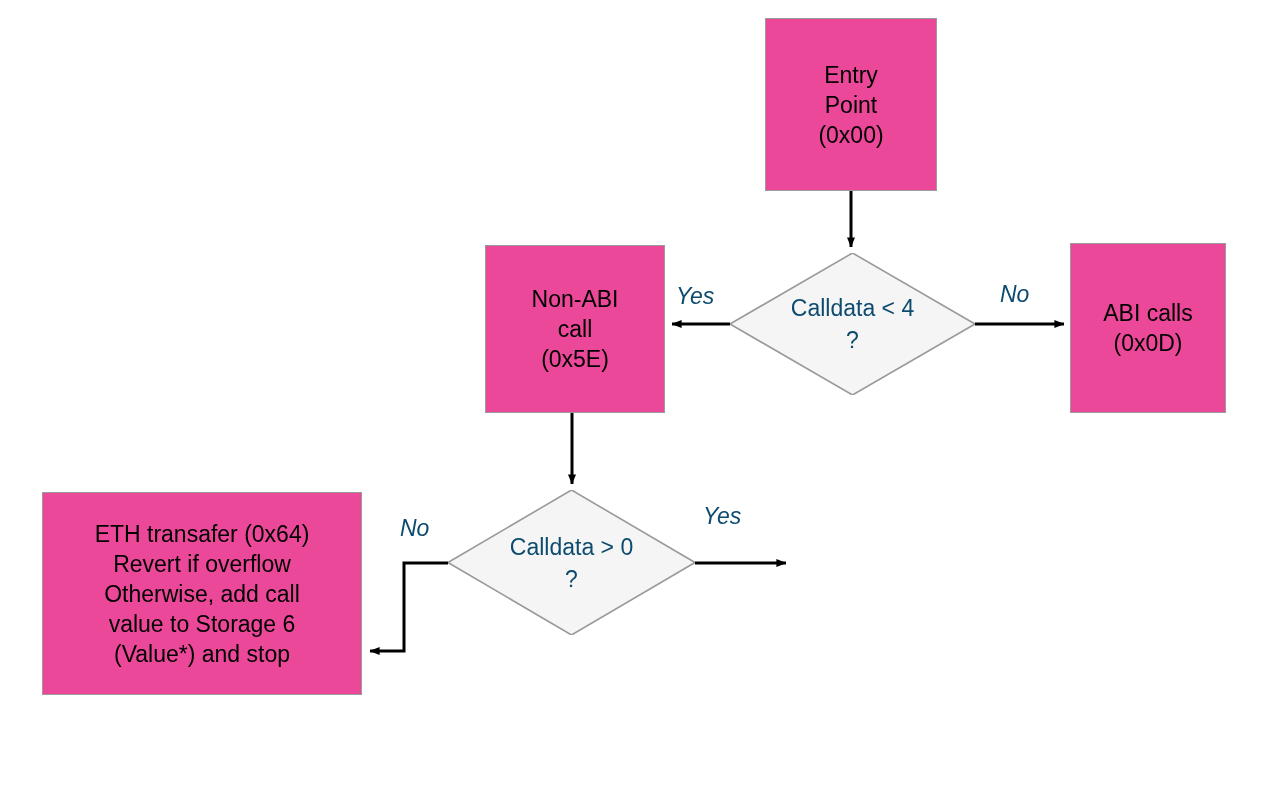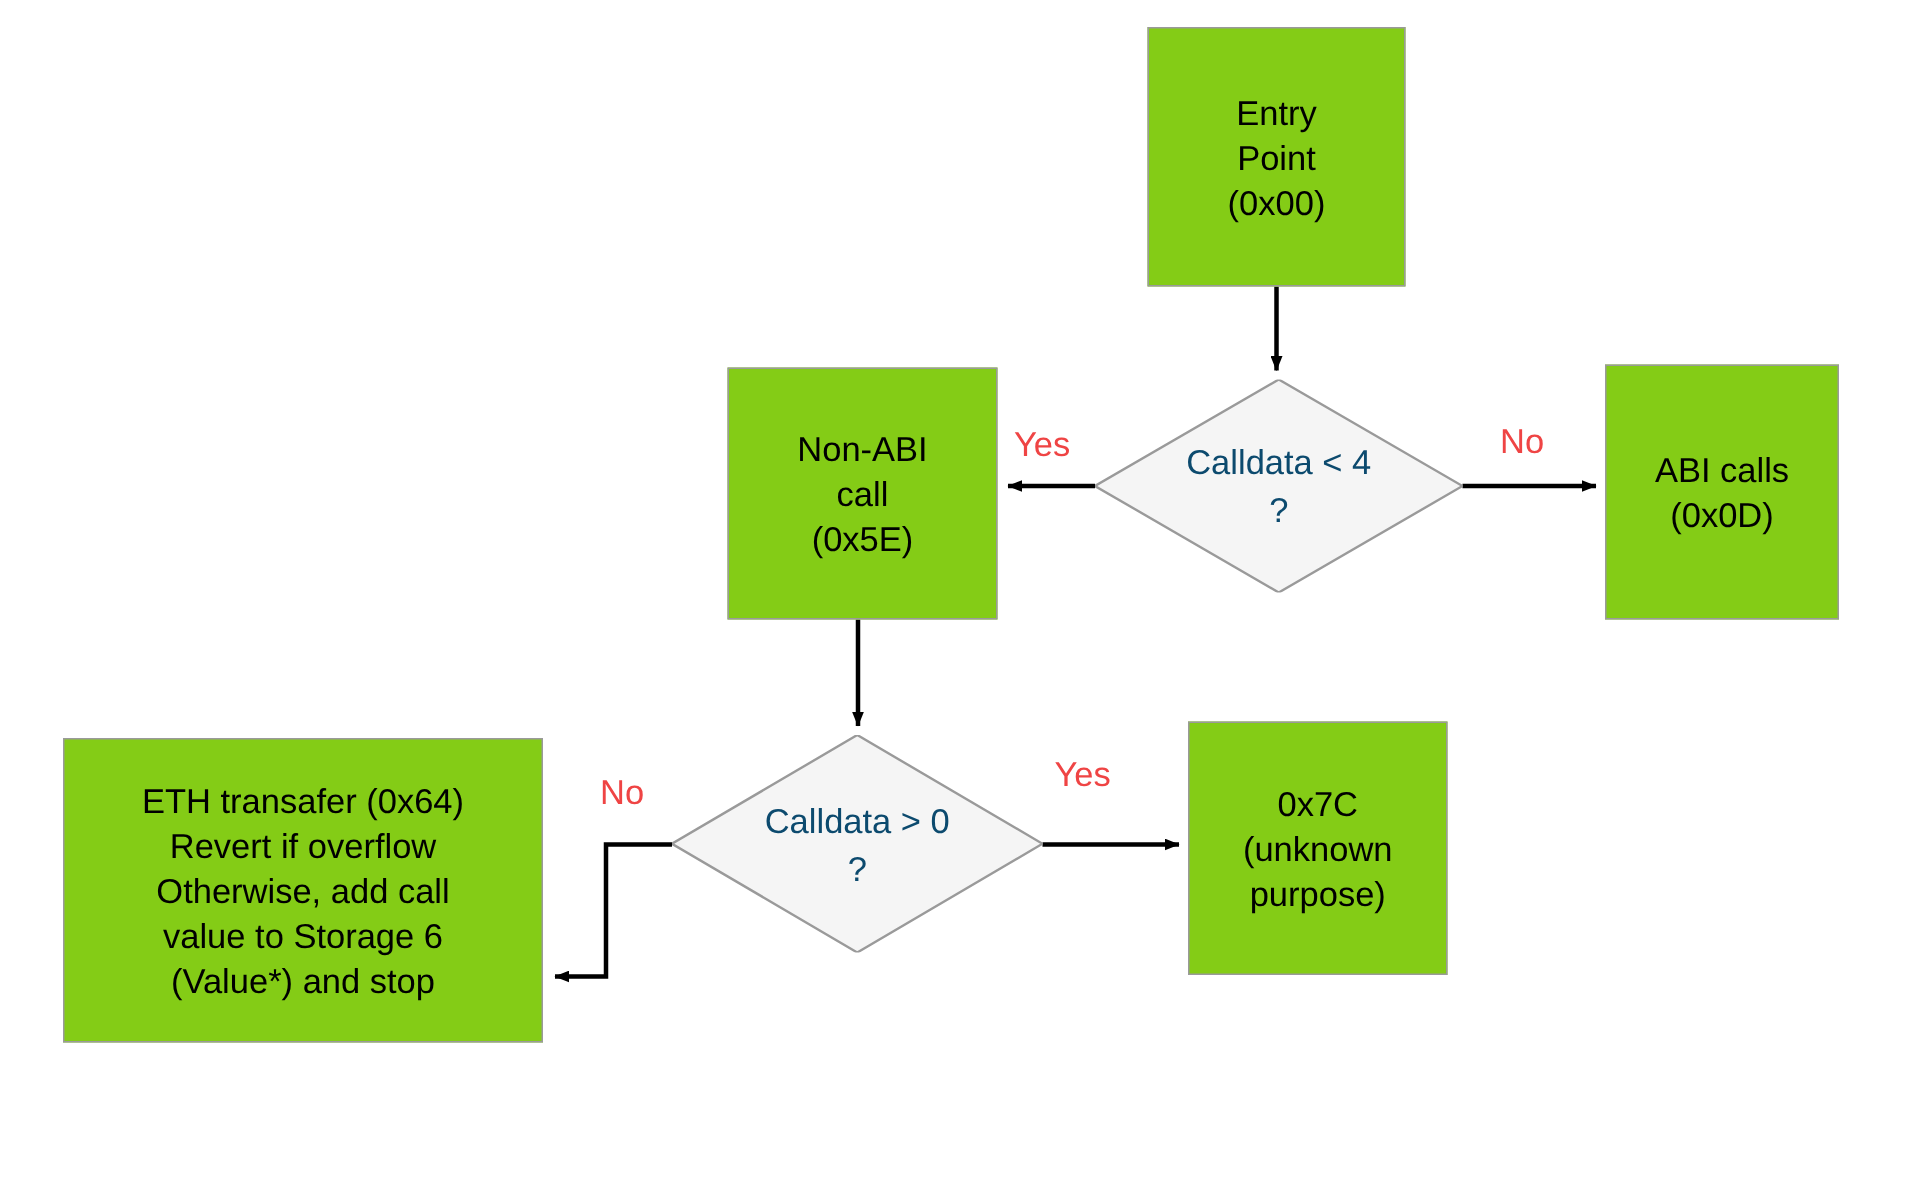--- a/index.html
+++ b/index.html
@@ -28,21 +28,21 @@
   }
   .node {
     position: absolute;
     box-sizing: border-box;
     display: flex;
     align-items: center;
     justify-content: center;
     text-align: center;
   }
   .node-box {
-    background: #84cc16;
+    background: #ec4899;
     border: 1px solid #9a9a9a;
   }
   .node-label {
     font-family: "Liberation Sans", sans-serif;
     font-size: 23px;
     line-height: 30px;
     color: #000000;
     white-space: pre-line;
     padding: 0 6px;
   }
@@ -71,22 +71,23 @@
     line-height: 32px;
     color: #0c4a6e;
     white-space: pre-line;
     text-align: center;
   }
   .edge-label {
     position: absolute;
     font-family: "Liberation Sans", sans-serif;
     font-size: 23px;
     line-height: 26px;
-    color: #ef4444;
+    color: #0c4a6e;
     white-space: nowrap;
+    font-style: italic;
   }
 </style>
 </head>
 <body>
 
 <div id="canvas">
 
   <svg id="edge-layer" viewBox="0 0 1286 788" width="1286" height="788" xmlns="http://www.w3.org/2000/svg">
     <defs>
       <marker id="arrowhead" markerWidth="10" markerHeight="8" refX="9.6" refY="4" orient="auto" markerUnits="userSpaceOnUse">
@@ -151,25 +152,20 @@
   </div>
 
   <div class="node-diamond" style="left:448px; top:490px; width:247px; height:145px;">
     <svg class="dshape" viewBox="0 0 247 145" preserveAspectRatio="none">
       <polygon points="123.5,0 247,72.5 123.5,145 0,72.5" fill="#f5f5f5" stroke="#9a9a9a" stroke-width="1.6" vector-effect="non-scaling-stroke"></polygon>
     </svg>
     <span class="dlabel">Calldata &gt; 0
 ?</span>
   </div>
 
-  <div class="node node-box" style="left:792px; top:481px; width:173px; height:169px;">
-    <span class="node-label">0x7C
-(unknown
-purpose)</span>
-  </div>
 
   <div class="node node-box" style="left:42px; top:492px; width:320px; height:203px;">
     <span class="node-label">ETH transafer (0x64)
 Revert if overflow
 Otherwise, add call
 value to Storage 6
 (Value*) and stop</span>
   </div>
 
   <div class="edge-label" style="left:676px; top:283px;">Yes</div>

